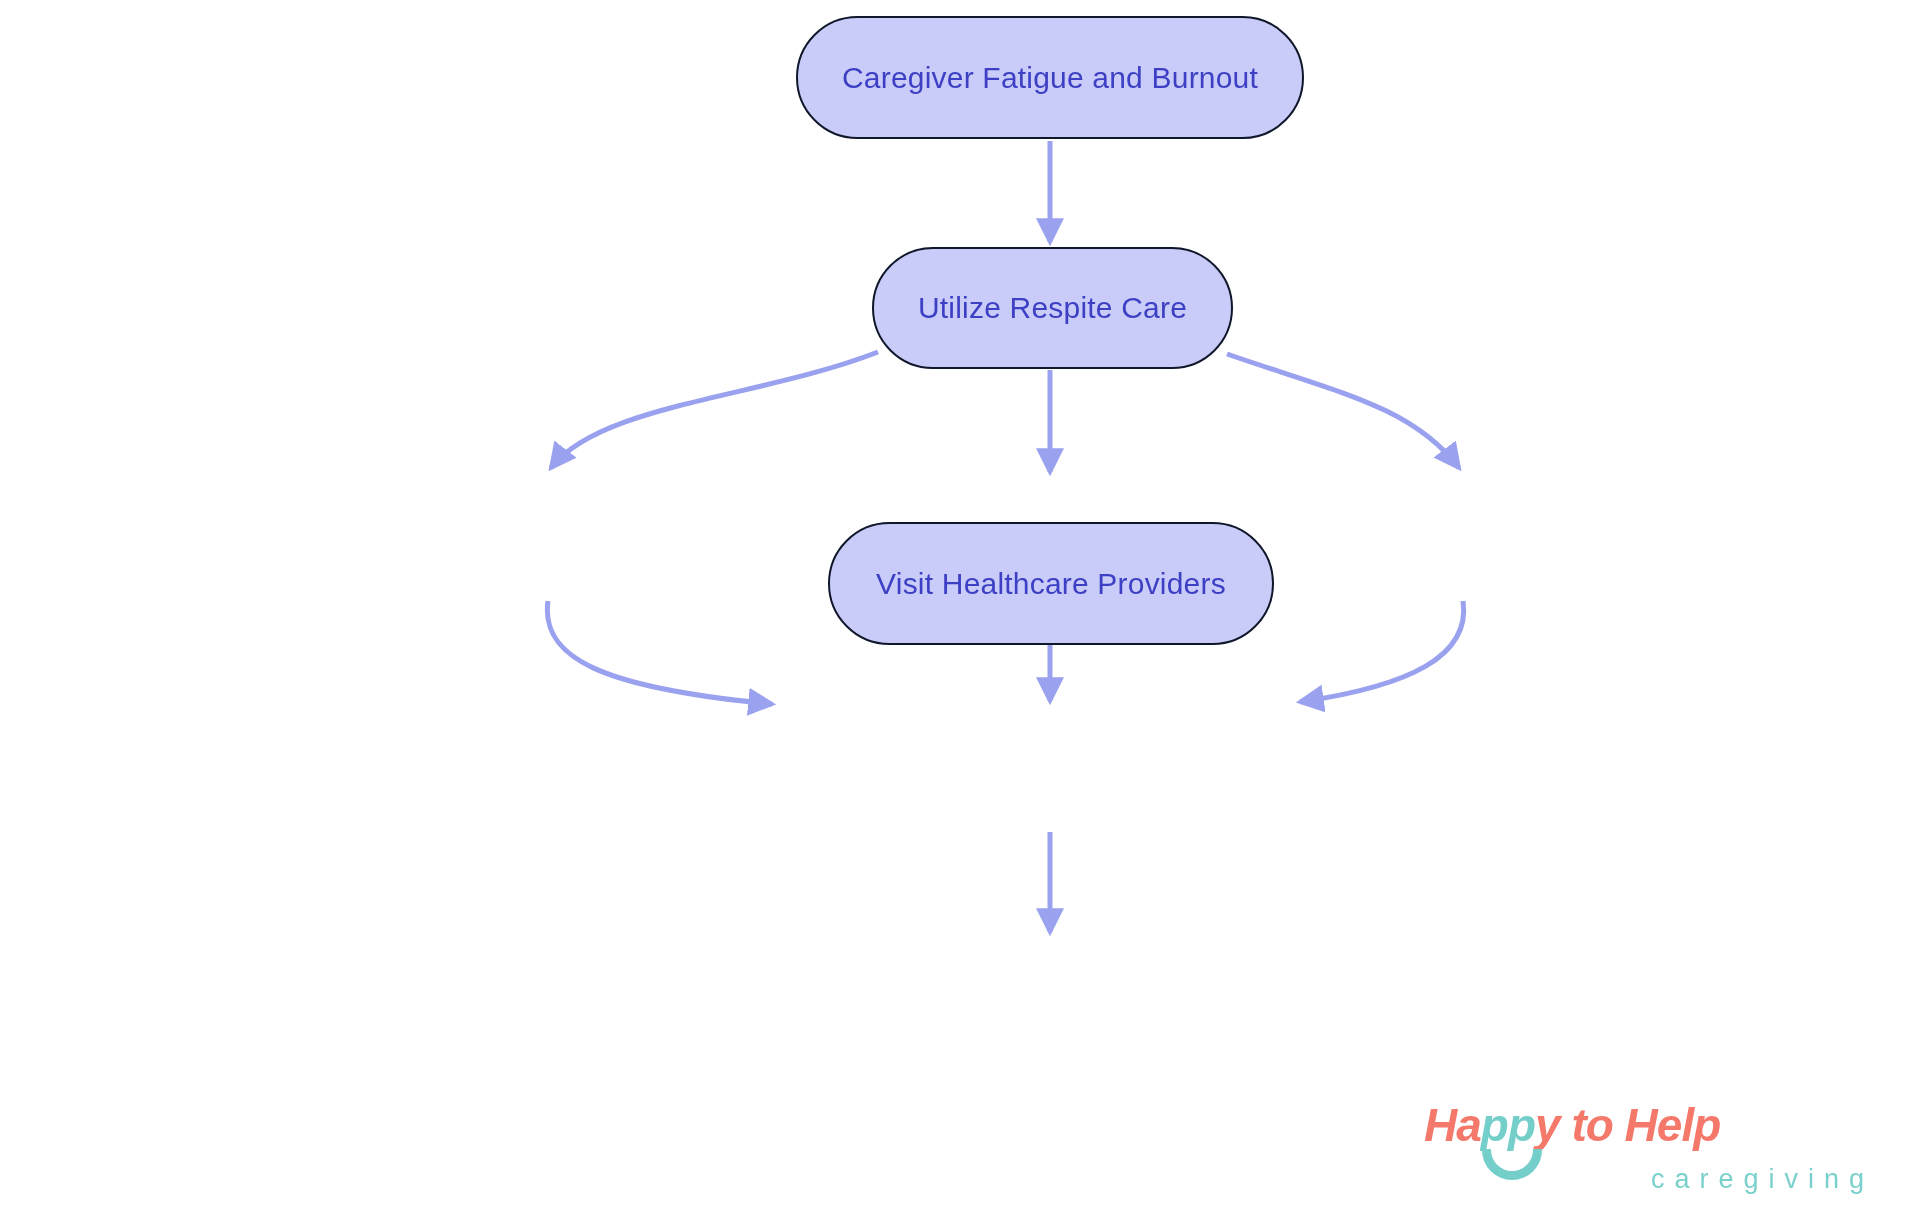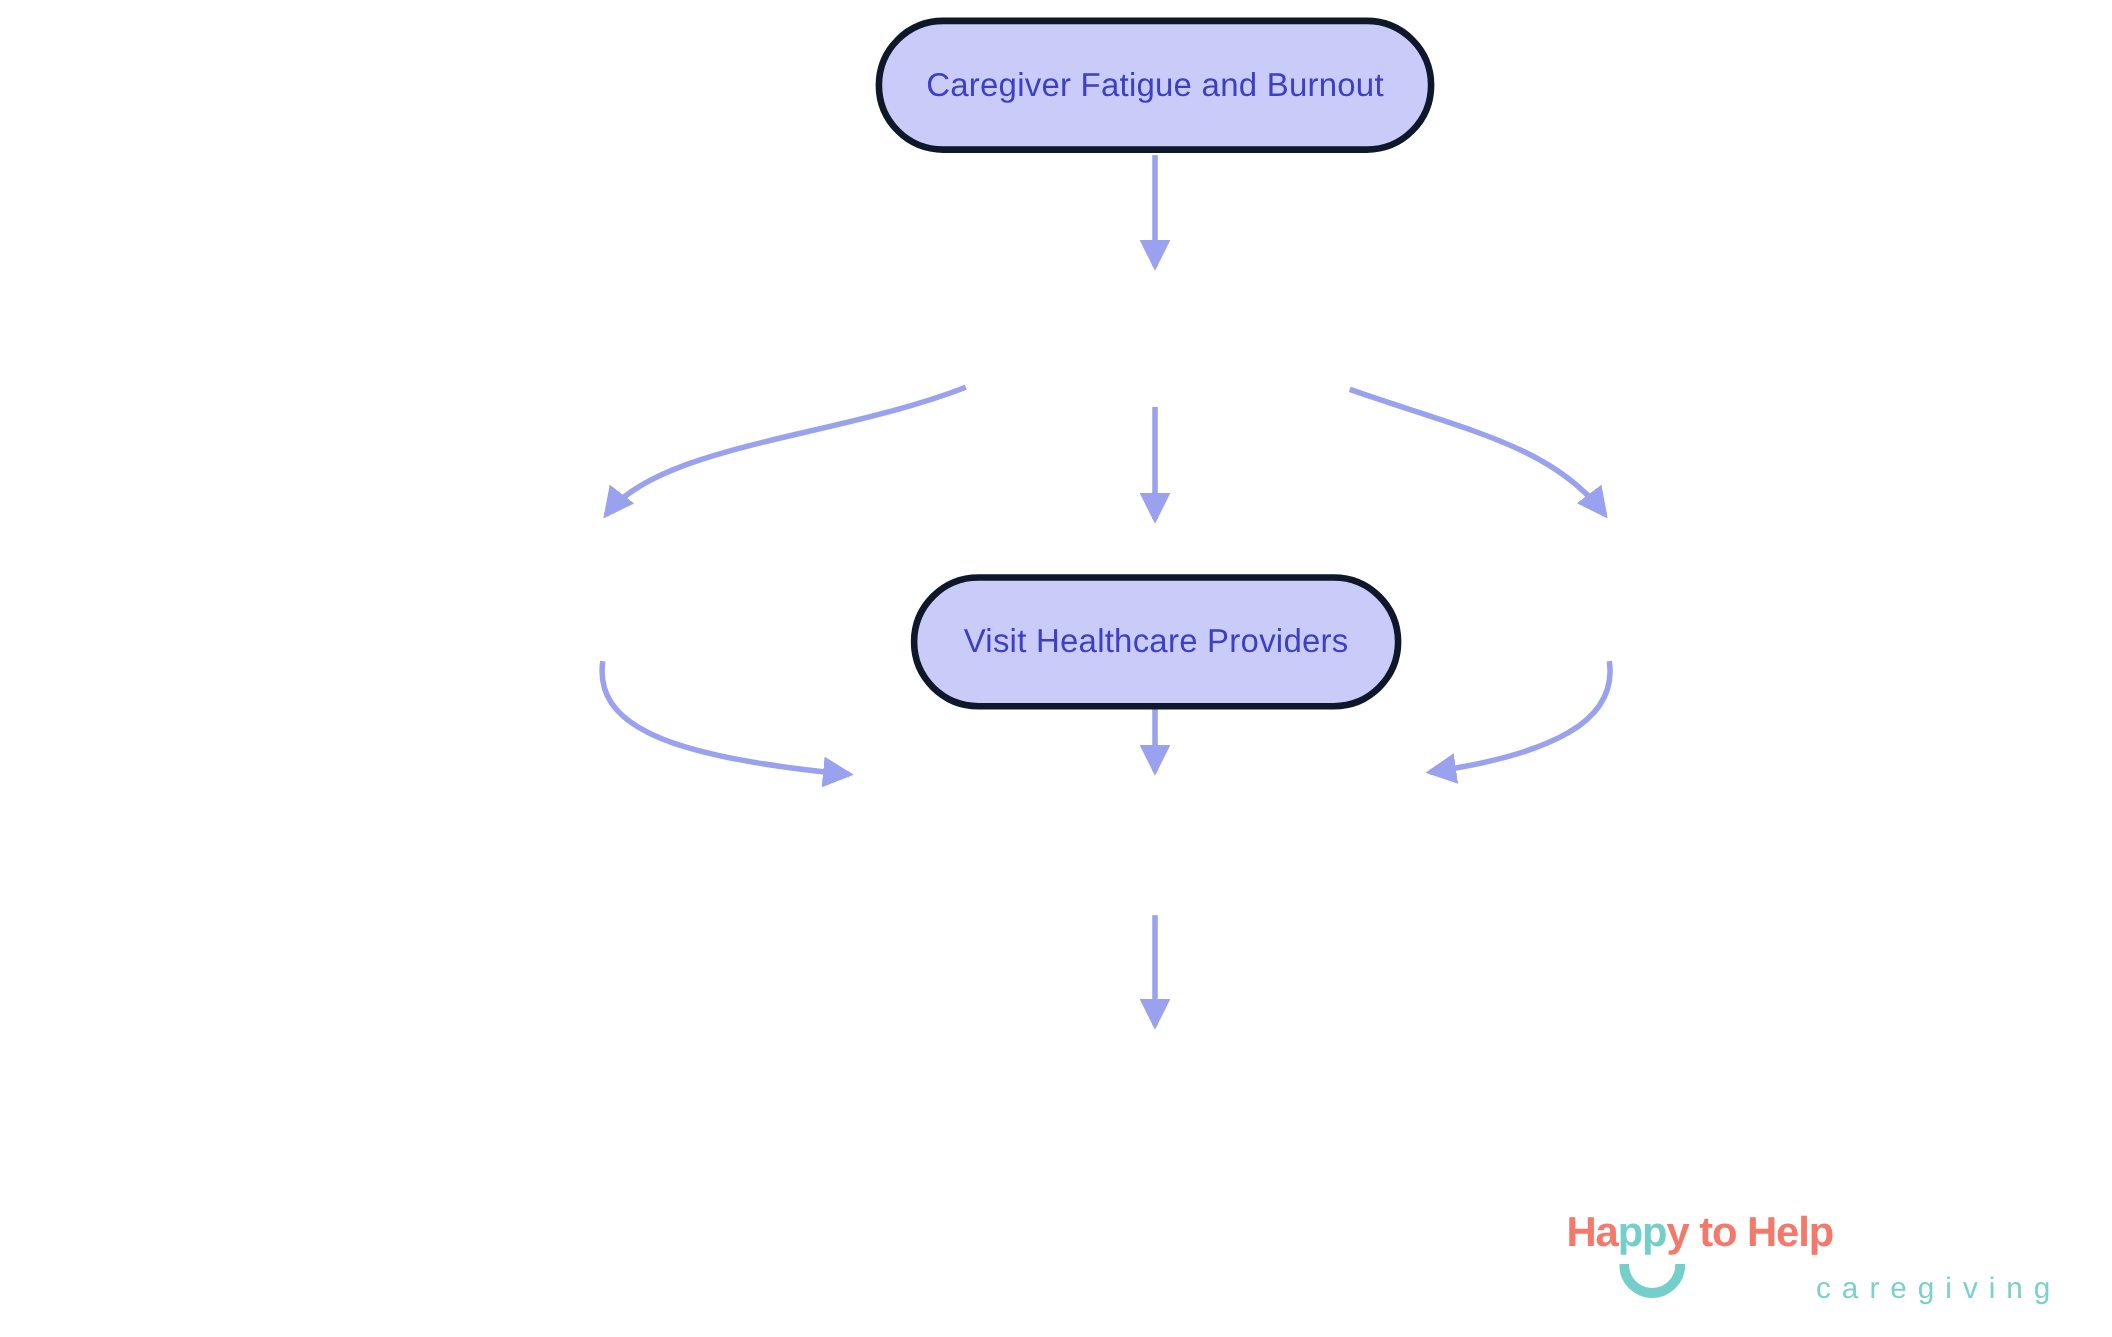--- a/index.html
+++ b/index.html
@@ -8,43 +8,43 @@
     width:1920px;height:1215px;
     background:#ffffff;
     overflow:hidden;
     font-family:"Liberation Sans", sans-serif;
   }
   #edge-layer{position:absolute;left:0;top:0;width:1920px;height:1215px;}
   .node{
     position:absolute;
     box-sizing:border-box;
     background:#c9ccf8;
-    border:6px solid #0f172a;
+    border:2px solid #0f172a;
     border-radius:70px;
     color:#3d40c4;
     display:flex;align-items:center;justify-content:center;
     font-size:30px;font-weight:500;
     text-align:center;
     letter-spacing:0.2px;
     white-space:nowrap;
   }
   .node-1{left:796px;top:16px;width:508px;height:123px;}
   .node-2{left:872px;top:247px;width:361px;height:122px;}
   .node-3{left:374px;top:478px;width:349px;height:123px;}
   .node-4{left:828px;top:478px;width:446px;height:123px;margin-top:44px;}
   .node-5{left:1381px;top:478px;width:165px;height:123px;}
   .node-6{left:751px;top:707px;width:600px;height:124px;}
   .node-7{left:751px;top:938px;width:600px;height:123px;}
 
   .logo{
     position:absolute;left:1424px;top:1102px;width:452px;
   }
   .logo-main{
-    font-size:38px;font-weight:700;color:#f4796b;
-    white-space:nowrap;line-height:1;letter-spacing:-1px;
+    font-size:46px;font-weight:700;color:#f4796b;
+    white-space:nowrap;line-height:1;letter-spacing:-1px;font-style:italic;
   }
   .logo-pp{
     color:#74cfca;position:relative;display:inline-block;
   }
   .smile-icon{
     position:absolute;left:1px;top:47px;width:60px;height:31px;
     box-sizing:border-box;
     border:9px solid #74cfca;border-top:none;
     border-radius:0 0 60px 60px;
   }
@@ -75,20 +75,23 @@
       <path d="M 1050 601 V 701" marker-end="url(#arrowhead)"></path>
       <path d="M 1463 601 C 1471 656, 1410 686, 1300 702" marker-end="url(#arrowhead)"></path>
       <path d="M 1050 832 V 932" marker-end="url(#arrowhead)"></path>
     </g>
   </svg>
 
   <div class="node node-1">
     <span>Caregiver Fatigue and Burnout</span>
   </div>
 
+  <div class="node node-2">
+    <span>Utilize Respite Care</span>
+  </div>
 
 
   <div class="node node-4">
     <span>Visit Healthcare Providers</span>
   </div>
 
 
 
 
   <div class="logo">

